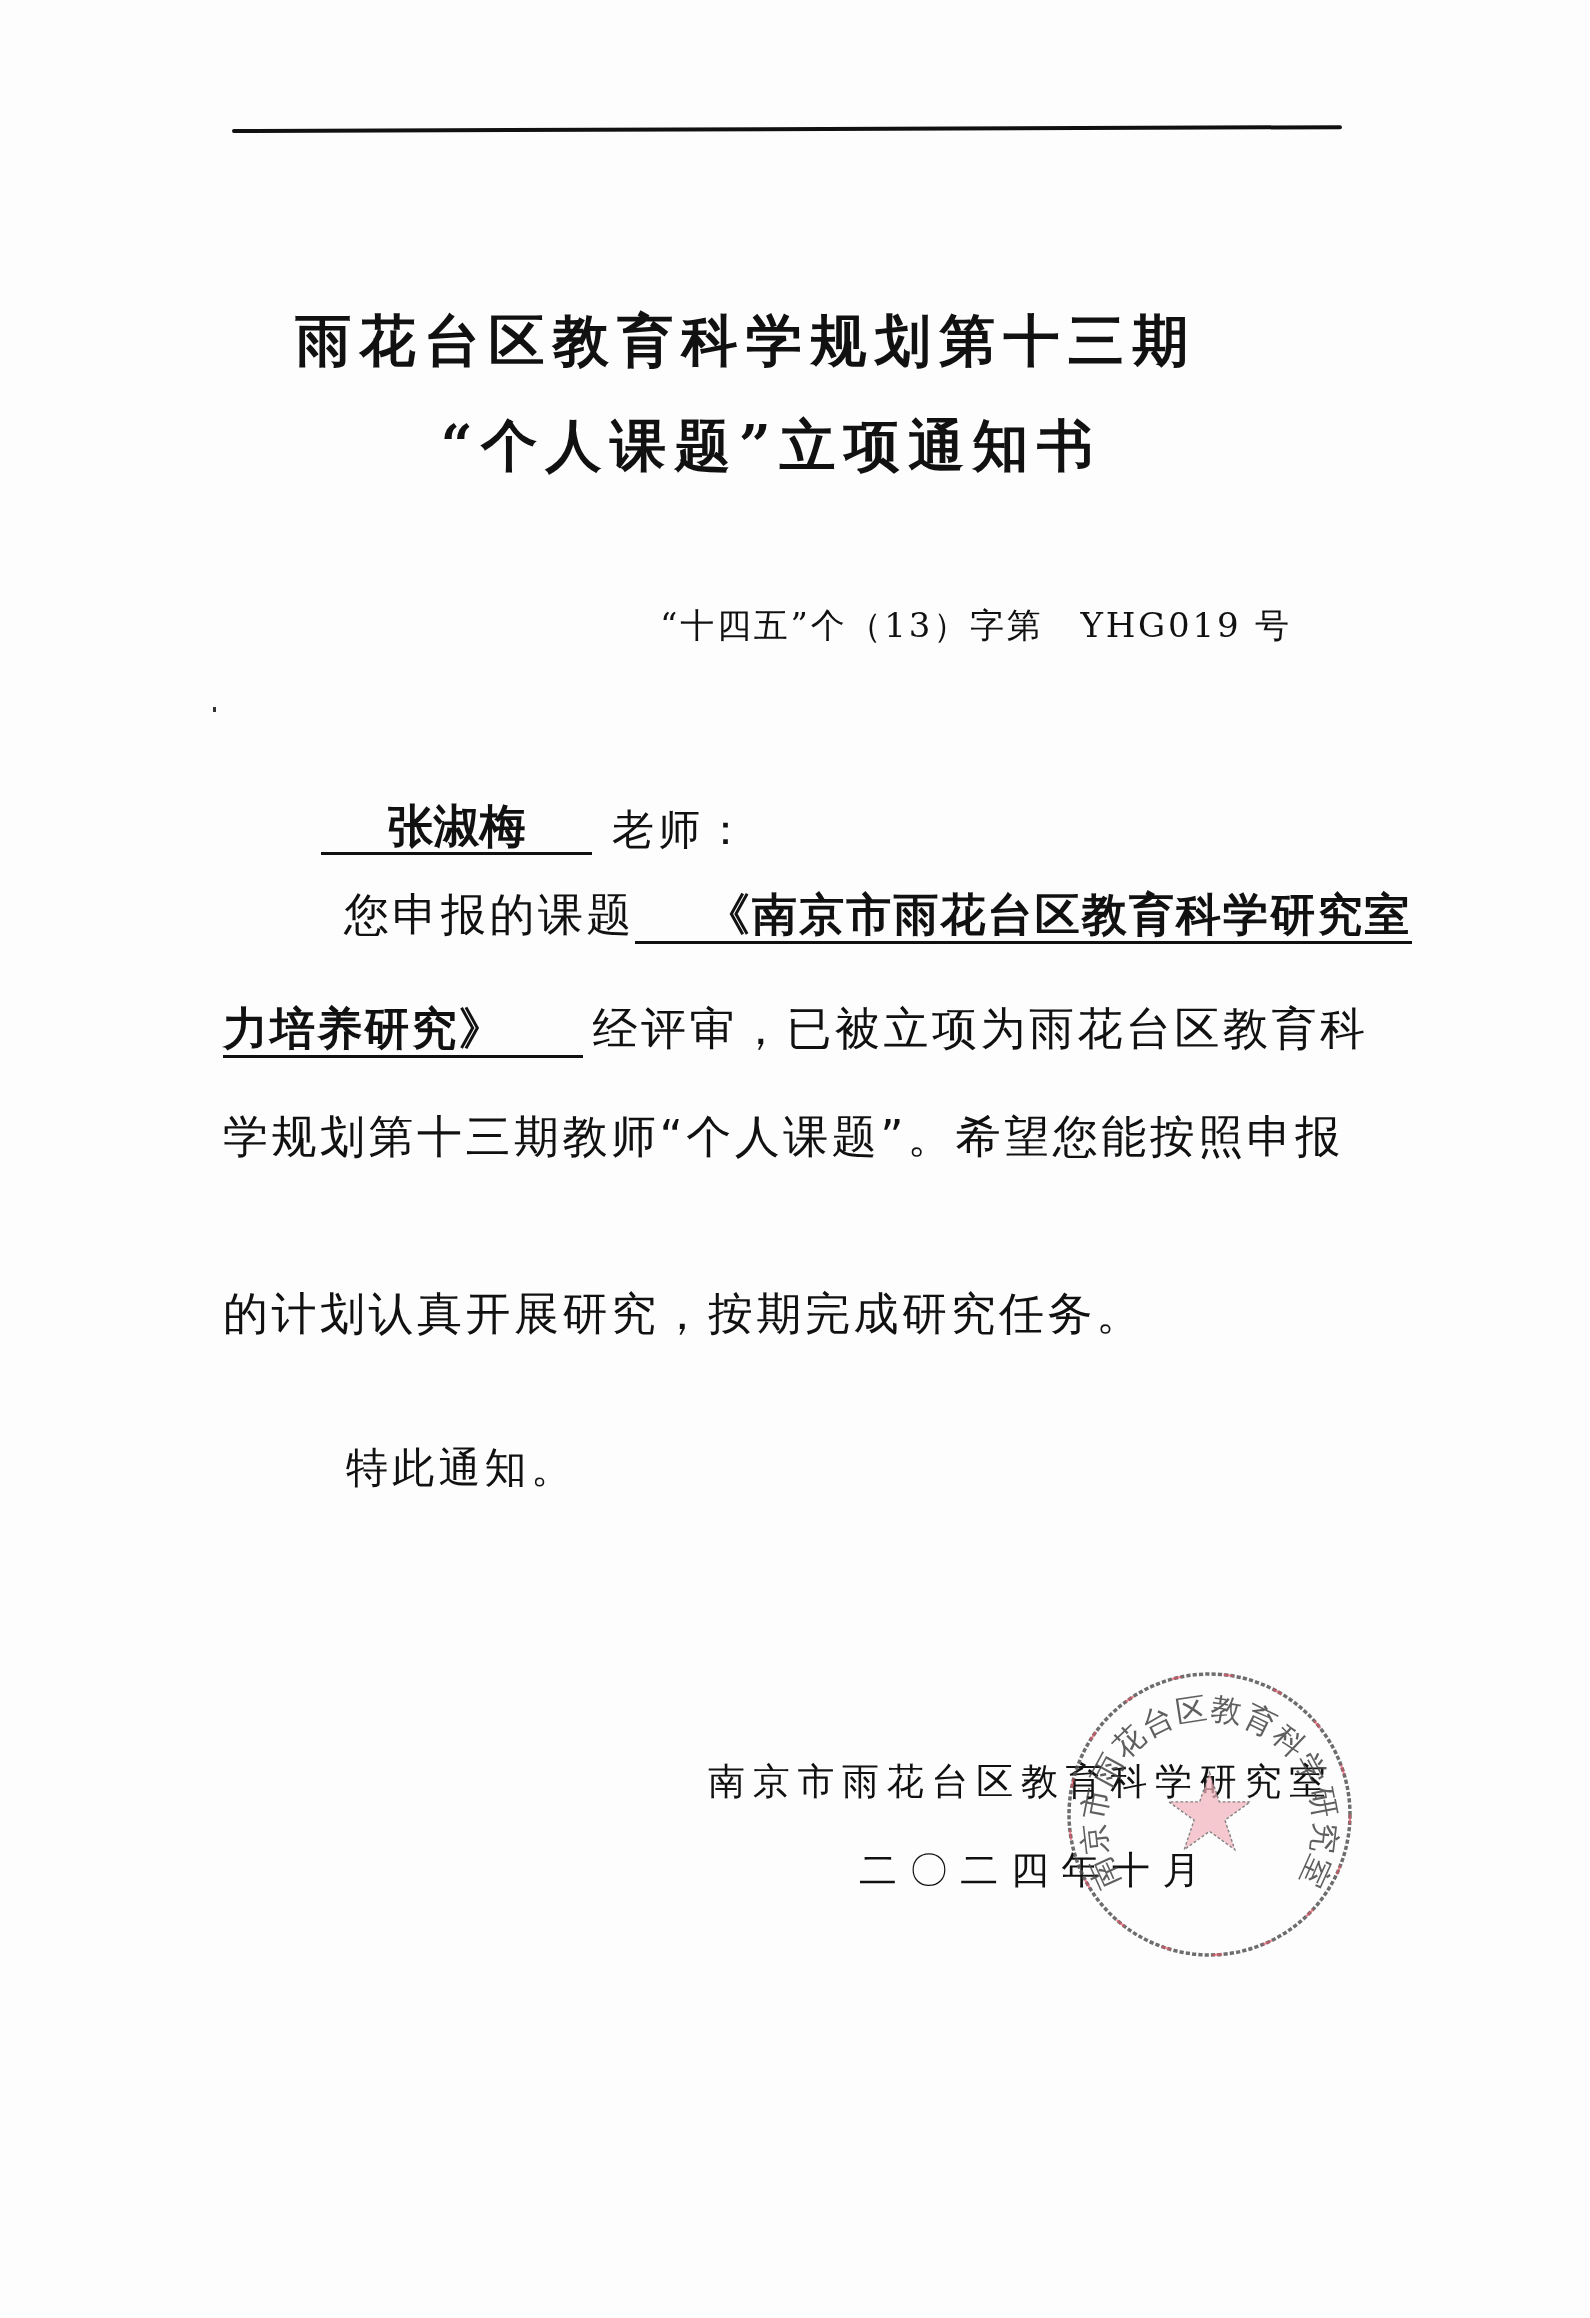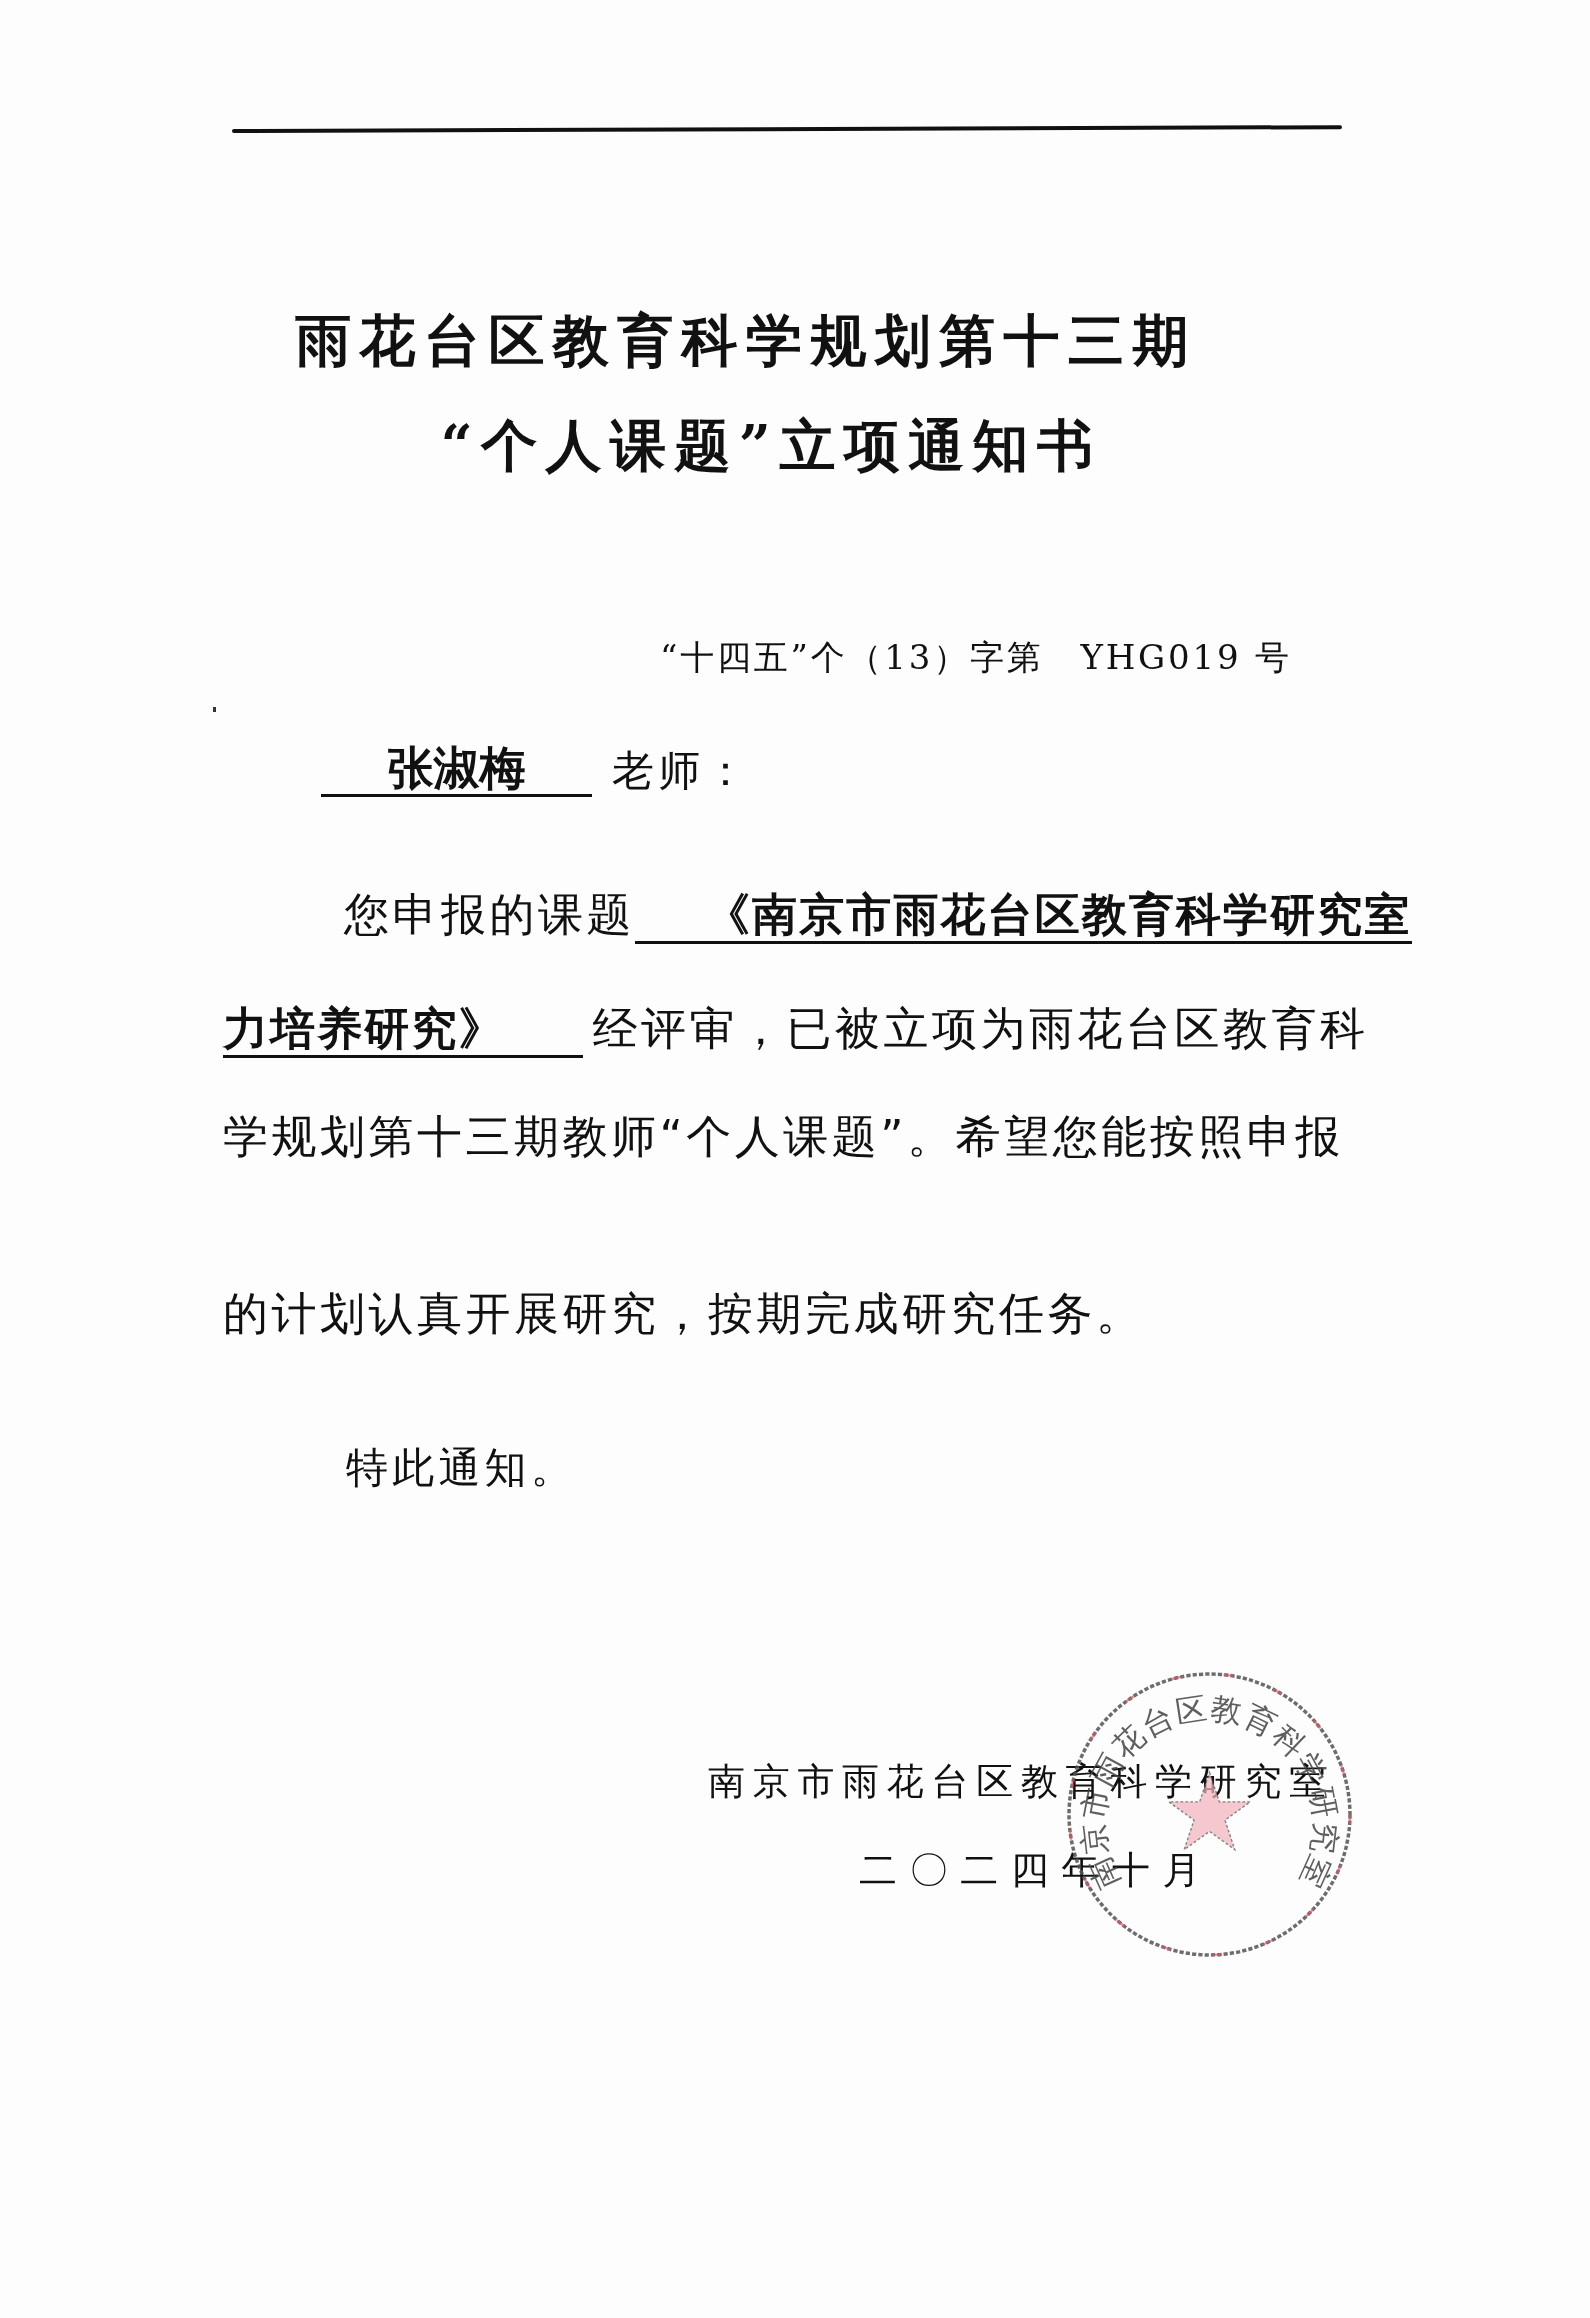--- a/index.html
+++ b/index.html
@@ -19,23 +19,23 @@
   }
   .title {
     font-family: "DejaVu Serif", "Liberation Serif", serif;
     font-weight: bold; font-size: 56px; letter-spacing: 8.4px;
     left: 0; width: 1492px; text-align: center;
   }
   .t1 { top: 304px; }
   .t2 { top: 409px; padding-left: 6px; box-sizing: border-box; margin-left: 22px; }
   .docno {
     font-family: "DejaVu Serif", "Liberation Serif", serif;
-    font-size: 34px; left: 660px; top: 603px; letter-spacing: 2.8px; margin-top: 32px;
+    font-size: 34px; left: 660px; top: 603px; letter-spacing: 2.8px;
   }
-  .salute { top: 743px; left: 321px; font-size: 45px; display: flex; align-items: flex-end; font-family: Liberation Serif, serif; }
+  .salute { top: 801px; left: 321px; font-size: 45px; display: flex; align-items: flex-end; }
   .name-blank {
     display: inline-block; width: 271px; text-align: center;
     border-bottom: 3.5px solid #111; font-weight: bold; font-size: 46px;
     line-height: 51px; padding-bottom: 0;
   }
   .salute-suffix { margin-left: 20px; font-size: 42px; letter-spacing: 4.2px; line-height: 51px; }
   .body-line { font-size: 45px; letter-spacing: 3.5px; line-height: 56px; }
   .bl1 { left: 344px; top: 887px; }
   .bl2 { left: 223px; top: 1001px; }
   .bl3 { left: 223px; top: 1109px; }

